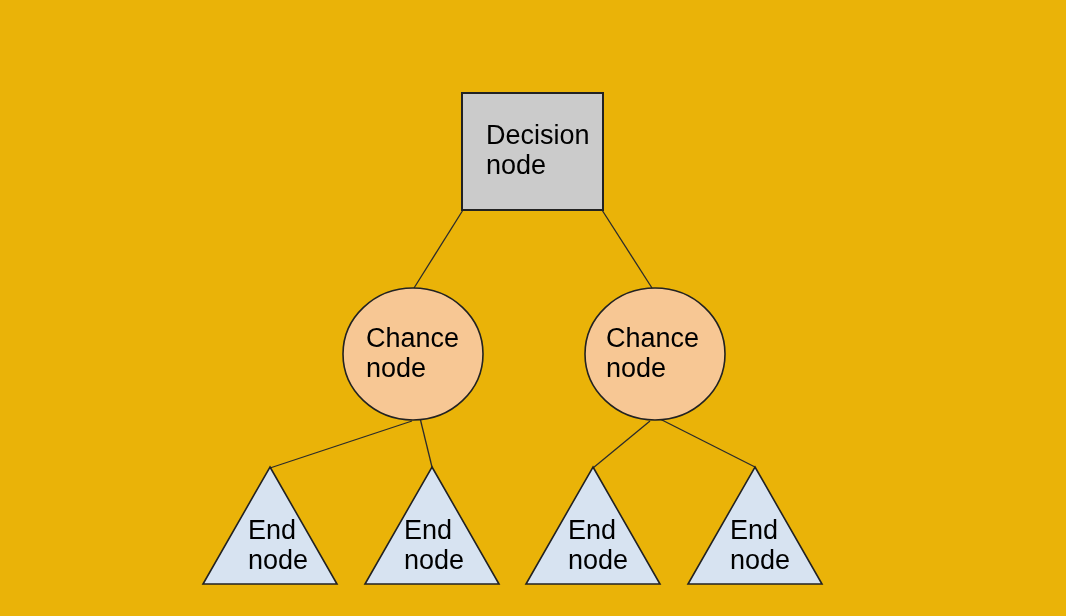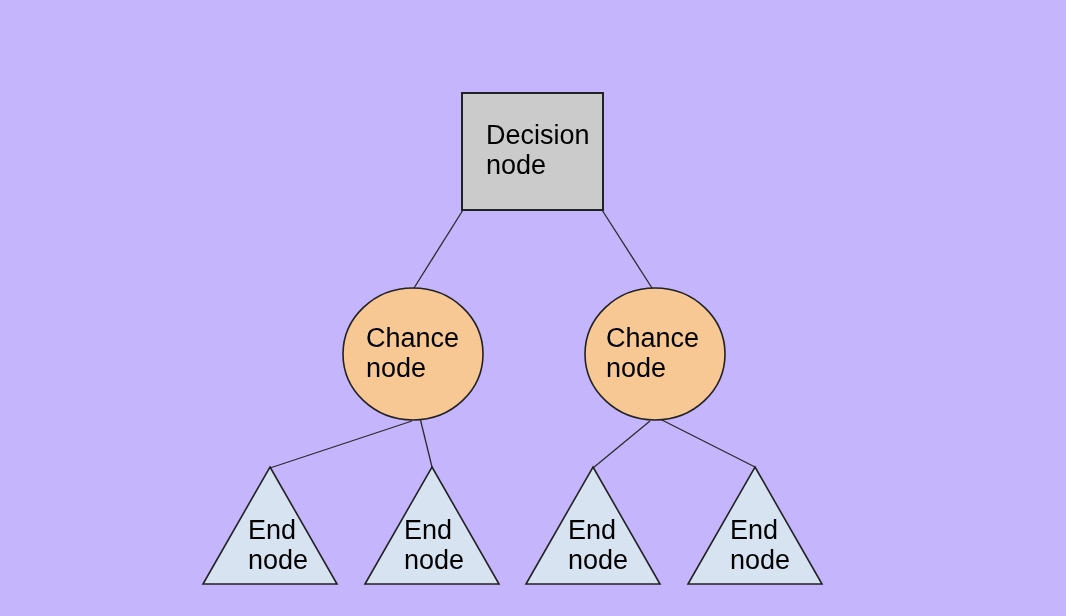--- a/index.html
+++ b/index.html
@@ -4,21 +4,21 @@
 <style>
   html, body {
     margin: 0;
     padding: 0;
     background: #ffffff;
   }
   .canvas {
     position: relative;
     width: 1066px;
     height: 616px;
-    background: #c4b5fd;
+    background: #eab308;
     overflow: hidden;
     font-family: "Liberation Sans", sans-serif;
   }
   .canvas svg {
     position: absolute;
     left: 0;
     top: 0;
   }
   .edge {
     stroke: #2b2b2b;

